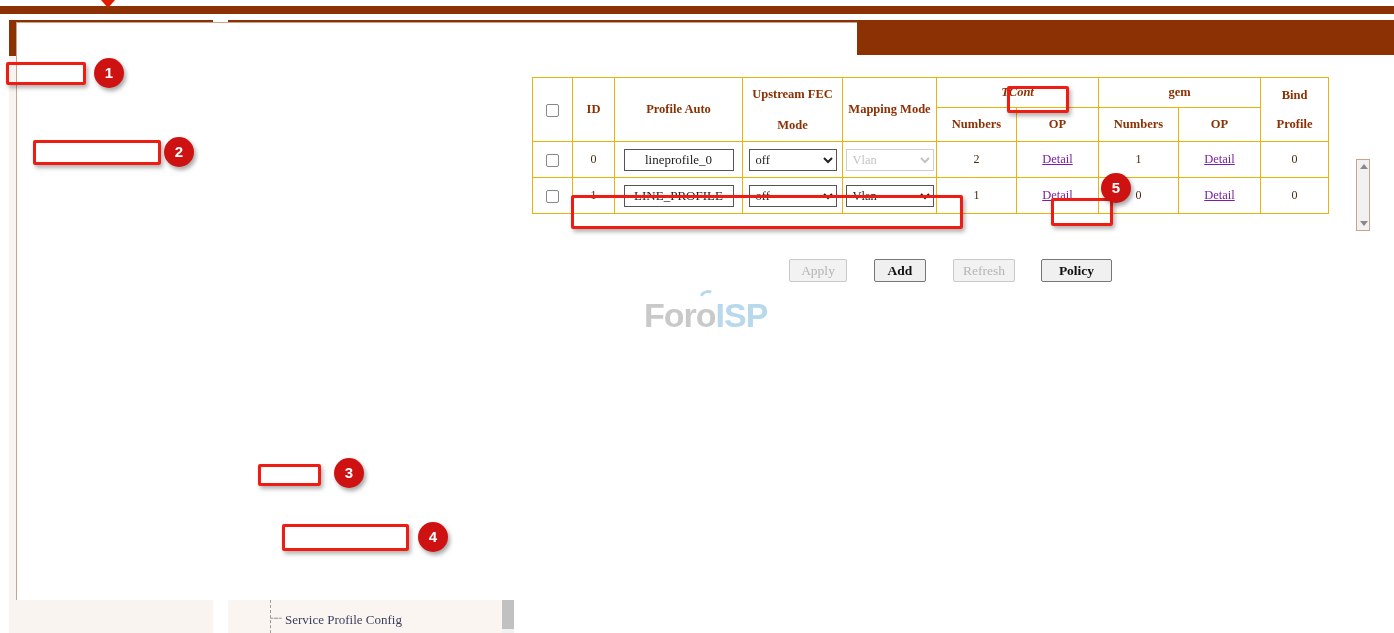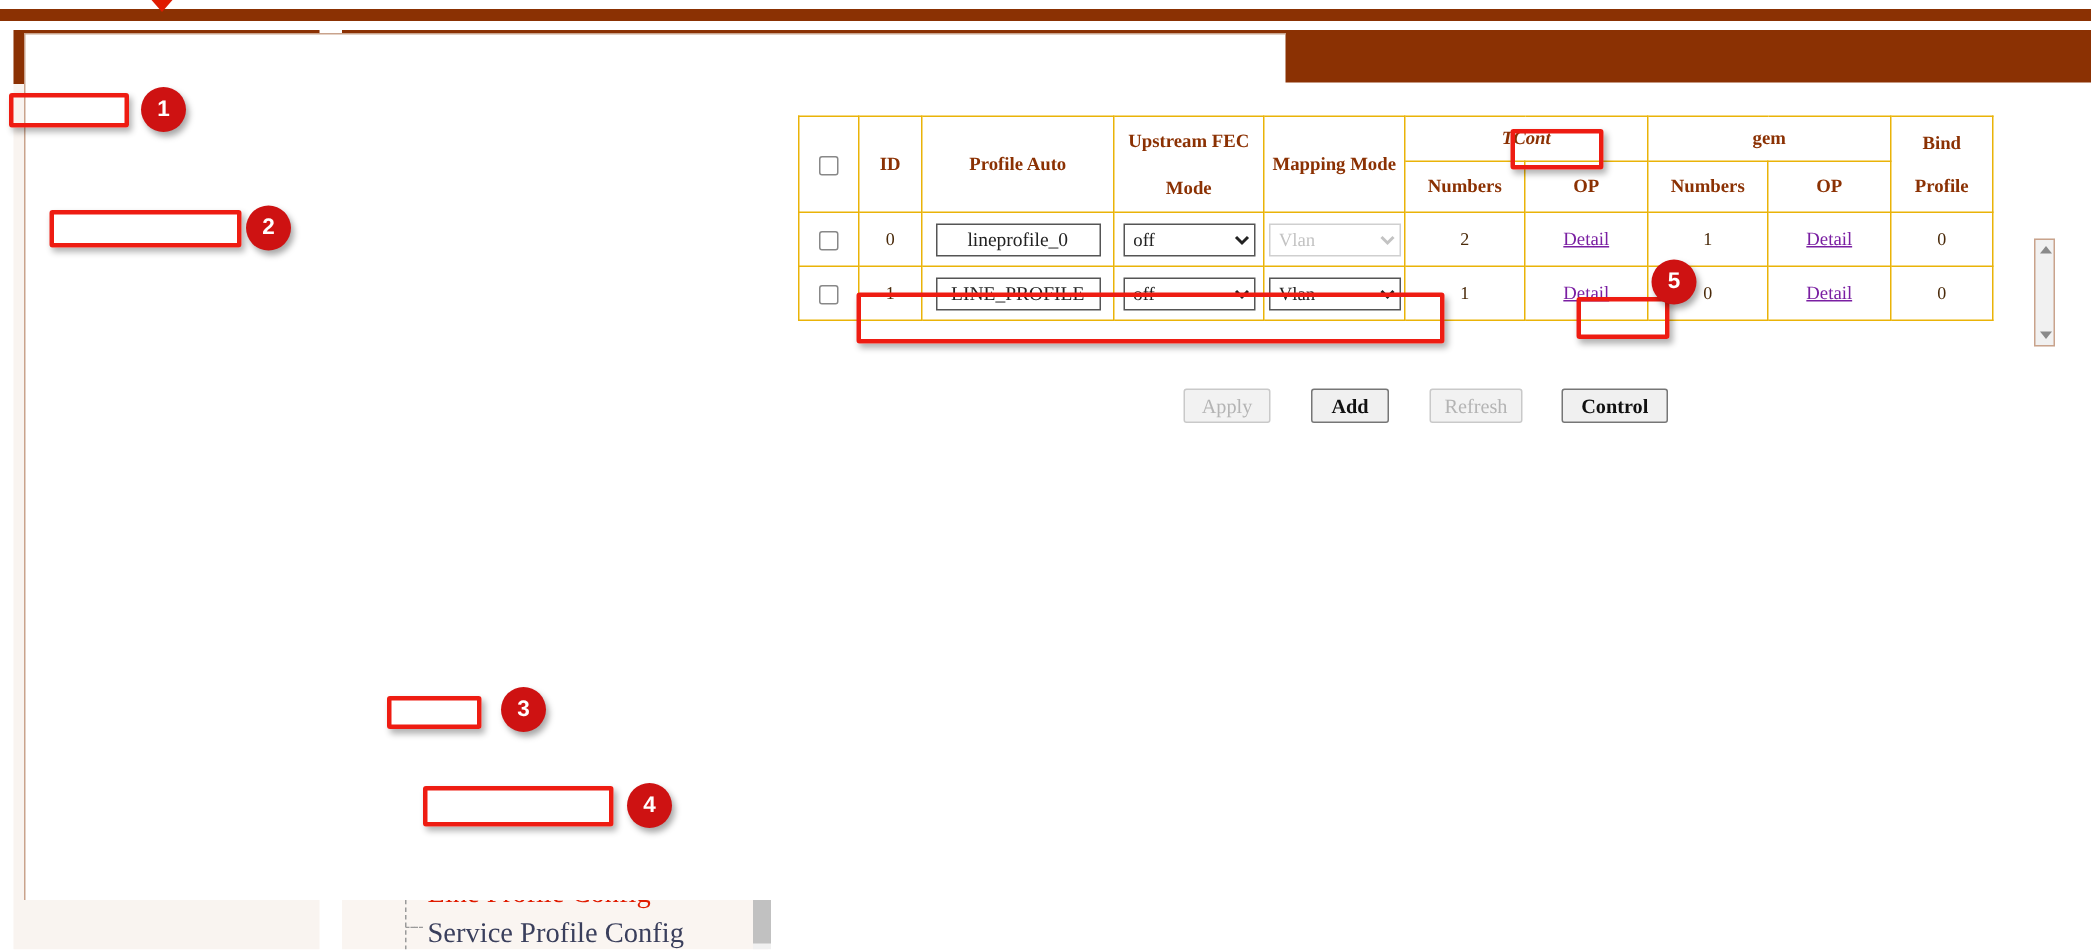--- a/index.html
+++ b/index.html
@@ -48,21 +48,21 @@
 
   .vline { position:absolute; border-left:1px dashed #9a9a9a; }
   .hline { position:absolute; border-top:1px dashed #9a9a9a; }
   .boxexp { position:absolute; width:11px; height:11px; border:1px solid #9a9a9a;
             background:#F9F4F0; font-size:9px; line-height:9px; text-align:center;
             color:#555; font-family:"Liberation Sans",sans-serif; }
 
   
   .menu-panel { position:absolute; left:228px; top:55px; width:284px; height:578px;
                 background:#FAF5F1; overflow:hidden; }
-  .menu-item { position:absolute; font-size:19px; color:#3a3f5c; white-space:nowrap; }
+  .menu-item { position:absolute; font-size:13px; color:#3a3f5c; white-space:nowrap; }
   .menu-grp { font-size:13.5px; color:#333c5a; }
   .mdash { position:absolute; color:#9a9a9a; font-size:11px;
            font-family:"Liberation Sans",sans-serif; letter-spacing:-1px; }
 
   .mscroll { position:absolute; left:502px; top:55px; width:12px; height:578px;
              background:#F1F1F1; }
   .mscroll .thumb { position:absolute; left:0; top:26px; width:12px; height:548px; background:#C1C1C1; }
   .mscroll .ar { position:absolute; left:2px; top:5px; width:0;height:0;
                  border-left:4px solid transparent;border-right:4px solid transparent;
                  border-bottom:5px solid #5a5a5a; }
@@ -354,22 +354,26 @@
   </table>
 
   <div class="tscroll">
     <div class="ar up"></div>
     <div class="ar dn"></div>
   </div>
 
   <button class="btn dis" style="left:789px; top:259px; width:58px;">Apply</button>
   <button class="btn" style="left:874px; top:259px; width:52px;">Add</button>
   <button class="btn dis" style="left:953px; top:259px; width:62px;">Refresh</button>
-  <button class="btn" style="left:1041px; top:259px; width:71px;">Control</button>
-
+  <button class="btn" style="left:1041px; top:259px; width:71px;">Policy</button>
+
+  <div class="wm">
+    <span class="a">Foro</span><span class="b">ISP</span>
+    <span class="arc"></span>
+  </div>
 
 
   <div class="hl" style="left:6px; top:62px; width:80px; height:23px;"></div>
   <div class="badge" style="left:94px; top:58px;">1</div>
 
   <div class="hl" style="left:33px; top:140px; width:128px; height:25px;"></div>
   <div class="badge" style="left:164px; top:137px;">2</div>
 
   <div class="hl" style="left:258px; top:464px; width:63px; height:22px;"></div>
   <div class="badge" style="left:334px; top:458px;">3</div>

